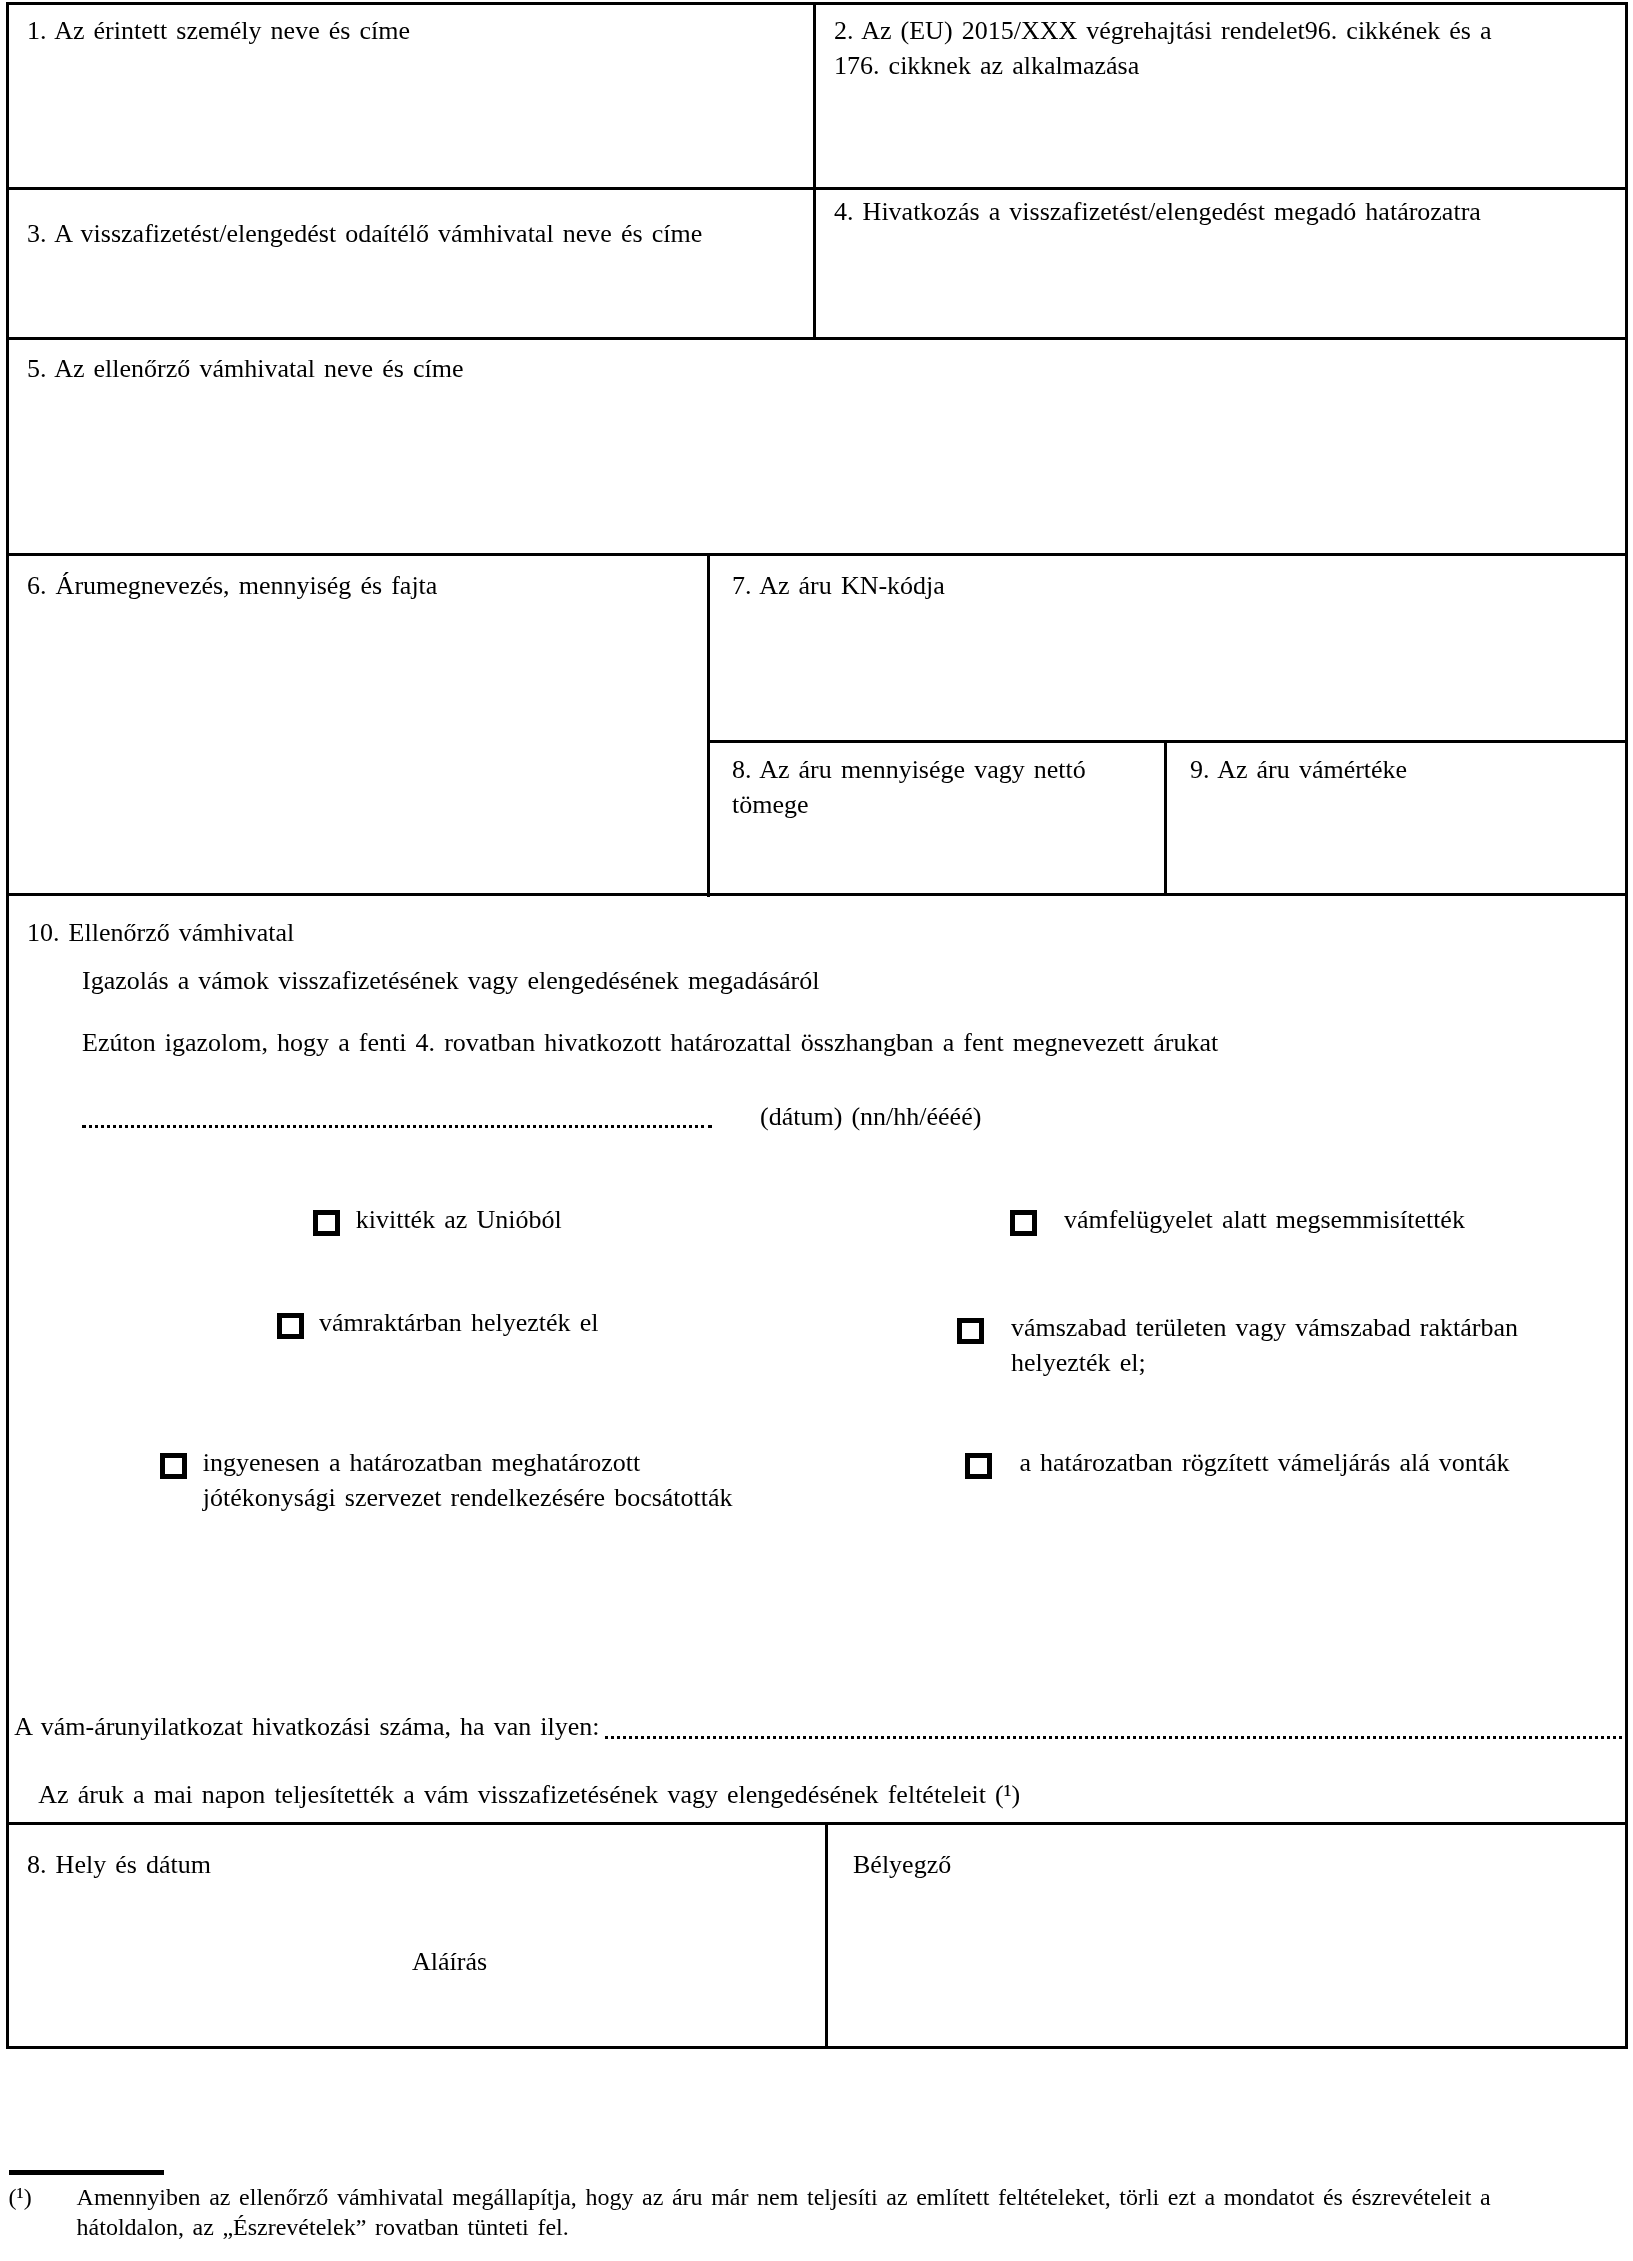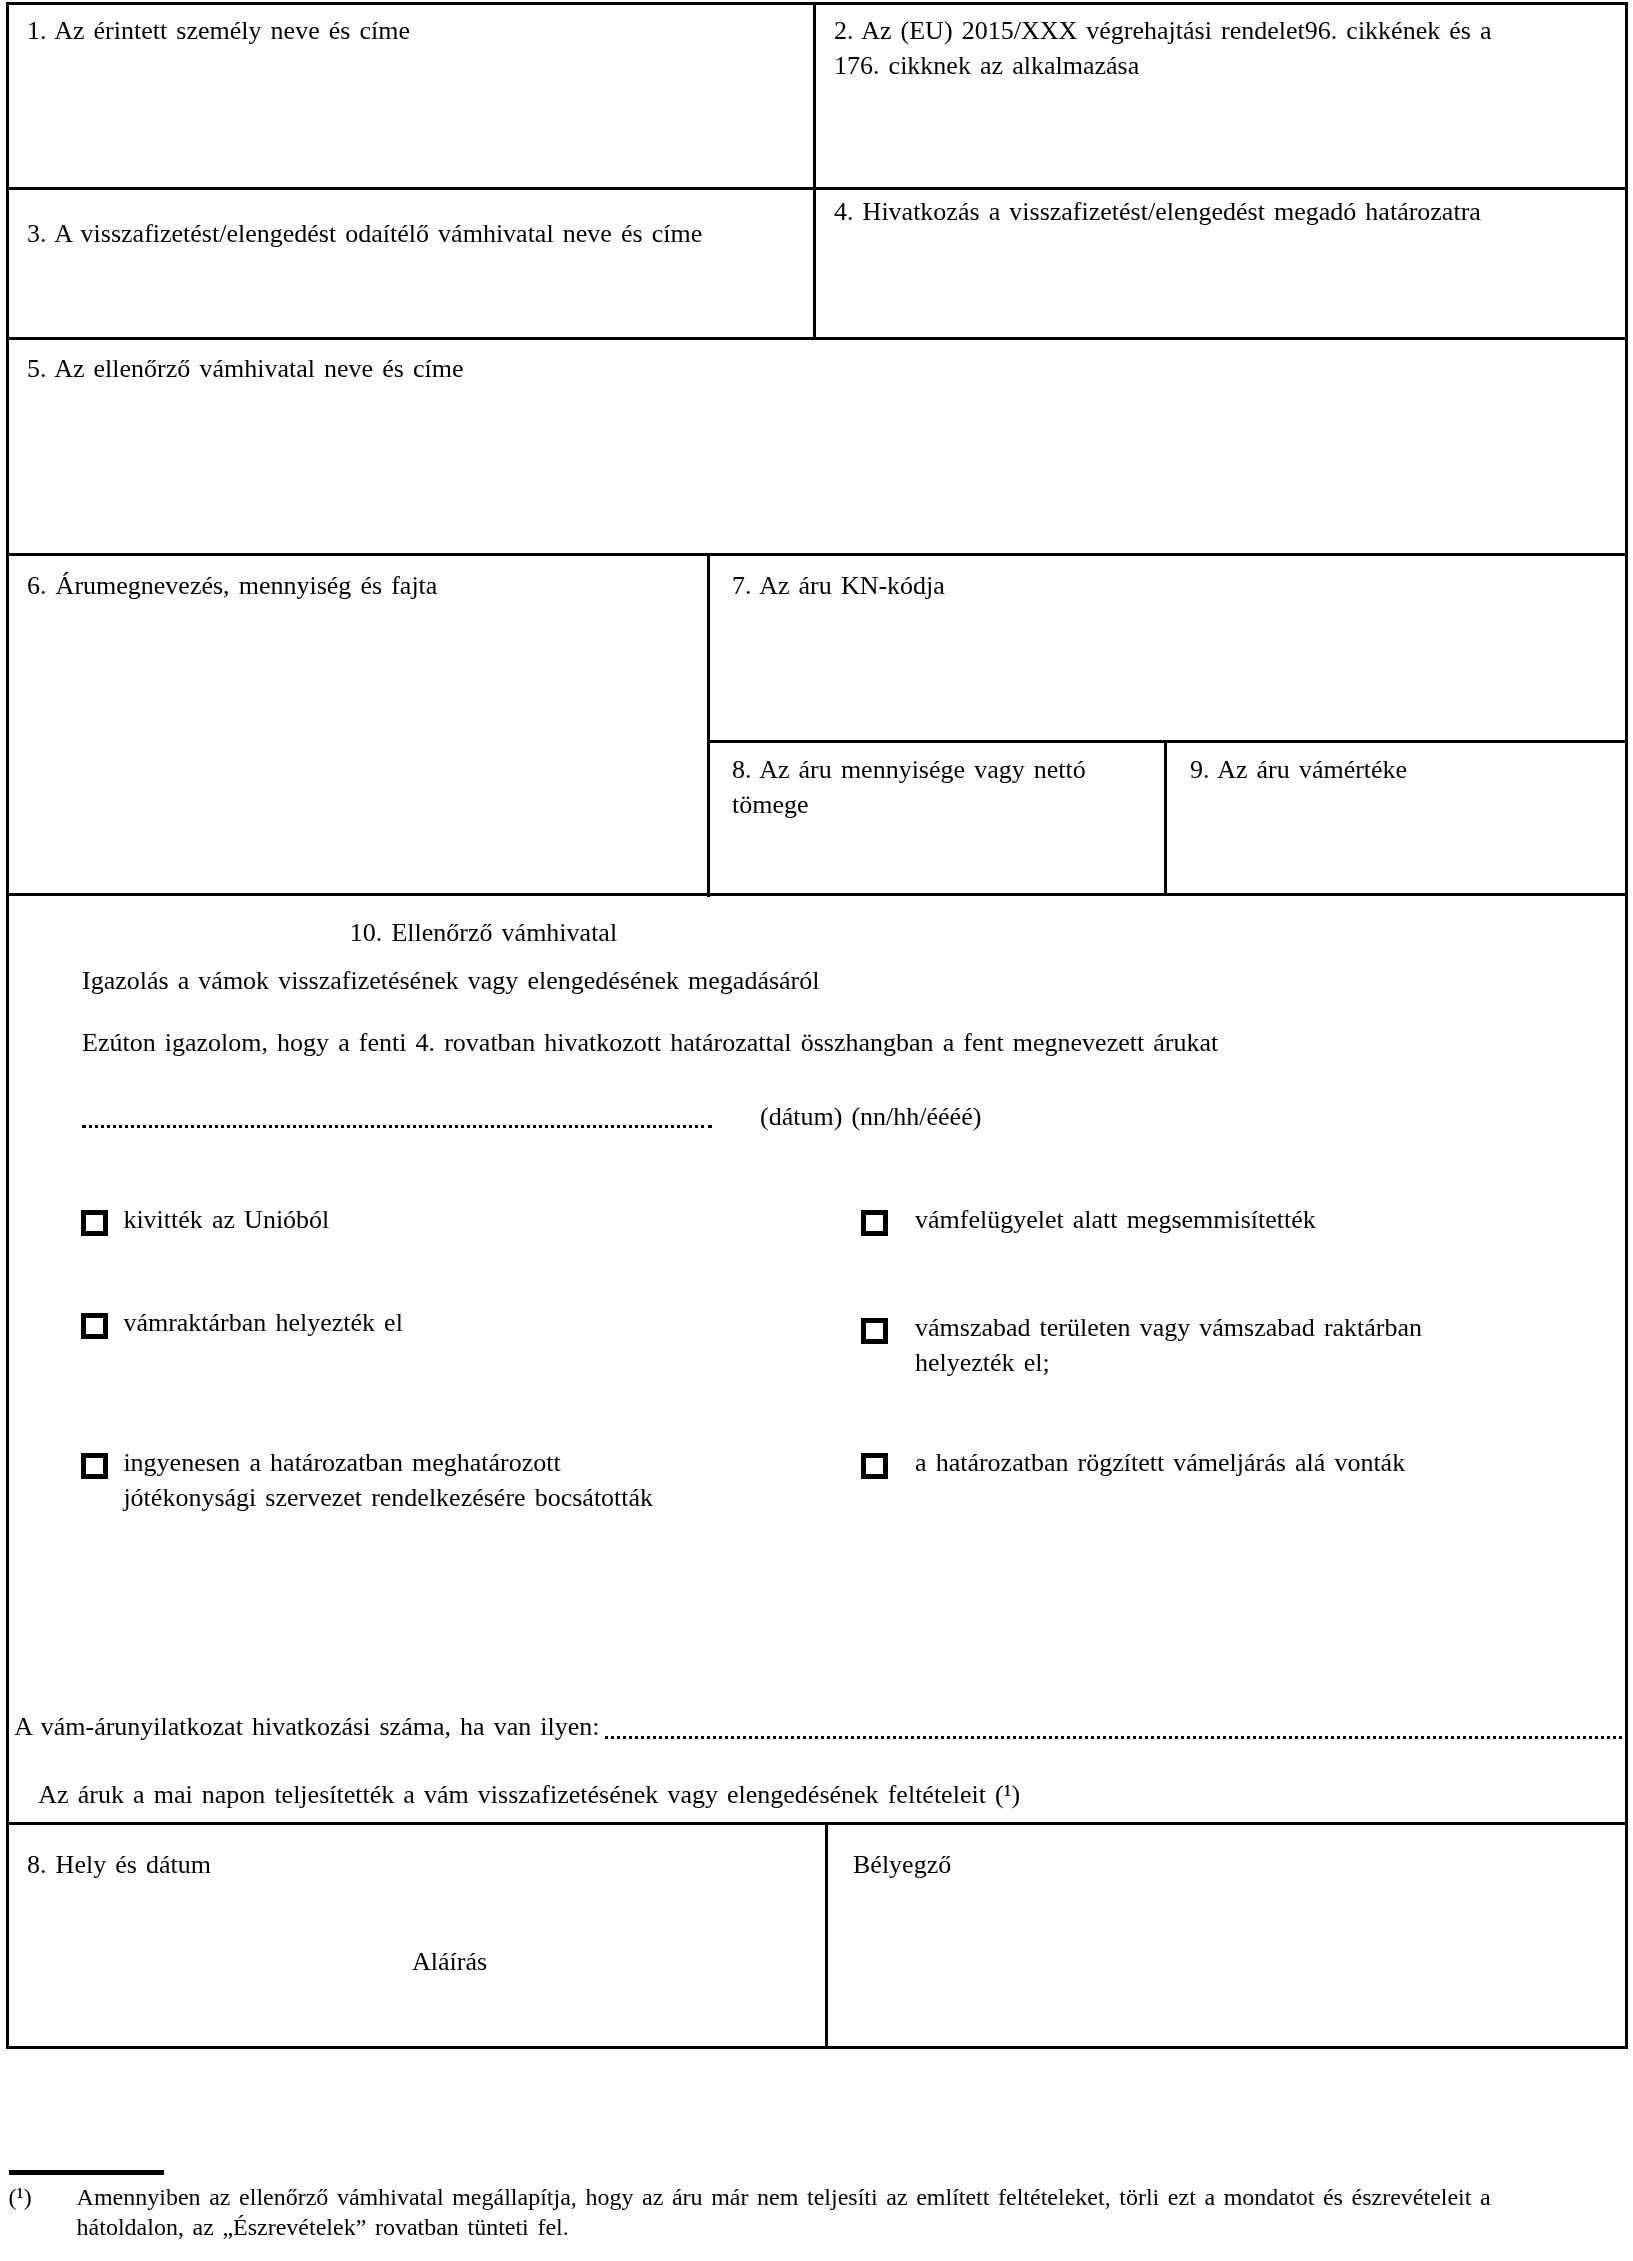--- a/index.html
+++ b/index.html
@@ -10,21 +10,21 @@
     -webkit-font-smoothing:antialiased;
   }
   .page { position:absolute; left:0; top:0; width:1633px; height:2261px; background:#fff; }
   .tborder {
     position:absolute; left:5.7px; top:1.7px; width:1622px; height:2047px;
     border:3.4px solid #000; box-sizing:border-box; background:transparent;
   }
   .hl { position:absolute; height:3.4px; background:#000; }
   .vl { position:absolute; width:3.4px; background:#000; }
   .txt { position:absolute; white-space:pre-line; }
-  .cbrow { position:absolute; display:flex; align-items:flex-start; }
+  .cbrow { position:absolute; display:flex; align-items:flex-start;justify-content:center; }
   .cb {
     width:27px; height:26px; border:5.7px solid #000; box-sizing:border-box;
     background:#fff; flex:0 0 auto;
   }
   .cbrow .cblabel { margin-top:-8px; white-space:pre-line; }
   .cbrow.left .cblabel { margin-left:15.4px; }
   .cbrow.right .cblabel { margin-left:27px; }
   .leader-abs { position:absolute; border-bottom:3.4px dotted #000; }
   .refrow { position:absolute; display:flex; height:35px;justify-content:center; }
   .refrow .reflabel { flex:0 0 auto; }
@@ -58,21 +58,21 @@
 176. cikknek az alkalmazása</div>
   <div class="txt" style="left:27px;   top:201px;  width:793px;margin-top:15px;">3. A visszafizetést/elengedést odaítélő vámhivatal neve és címe</div>
   <div class="txt" style="left:834px; top:194px;  width:786px;">4. Hivatkozás a visszafizetést/elengedést megadó határozatra</div>
   <div class="txt" style="left:27px;   top:351px;  width:1027px;">5. Az ellenőrző vámhivatal neve és címe</div>
   <div class="txt" style="left:27px;   top:568px;  width:656px;">6. Árumegnevezés, mennyiség és fajta</div>
   <div class="txt" style="left:732px; top:568px;  width:856px;">7. Az áru KN-kódja</div>
   <div class="txt" style="left:732px; top:752px; width:422px;">8. Az áru mennyisége vagy nettó
 tömege</div>
   <div class="txt" style="left:1190px; top:752px; width:422px;">9. Az áru vámértéke</div>
 
-  <div class="txt" style="left:27px;  top:915px; width:913px;text-align:center;">10. Ellenőrző vámhivatal</div>
+  <div class="txt" style="left:27px;  top:915px; width:913px;">10. Ellenőrző vámhivatal</div>
   <div class="txt" style="left:82px; top:963px; width:1484px;">Igazolás a vámok visszafizetésének vagy elengedésének megadásáról</div>
   <div class="txt" style="left:82px; top:1016px; width:1512px;margin-top:9px;">Ezúton igazolom, hogy a fenti 4. rovatban hivatkozott határozattal összhangban a fent megnevezett árukat</div>
 
   <div class="leader-abs" style="left:82px; top:1100px; width:630px; height:25px;"></div>
   <div class="txt" style="left:760px; top:1099px; width:400px;">(dátum) (nn/hh/éééé)</div>
 
   <div class="cbrow left" style="left:81px; top:1210px; width:713px;">
     <span class="cb"></span>
     <span class="cblabel">kivitték az Unióból</span>
   </div>

